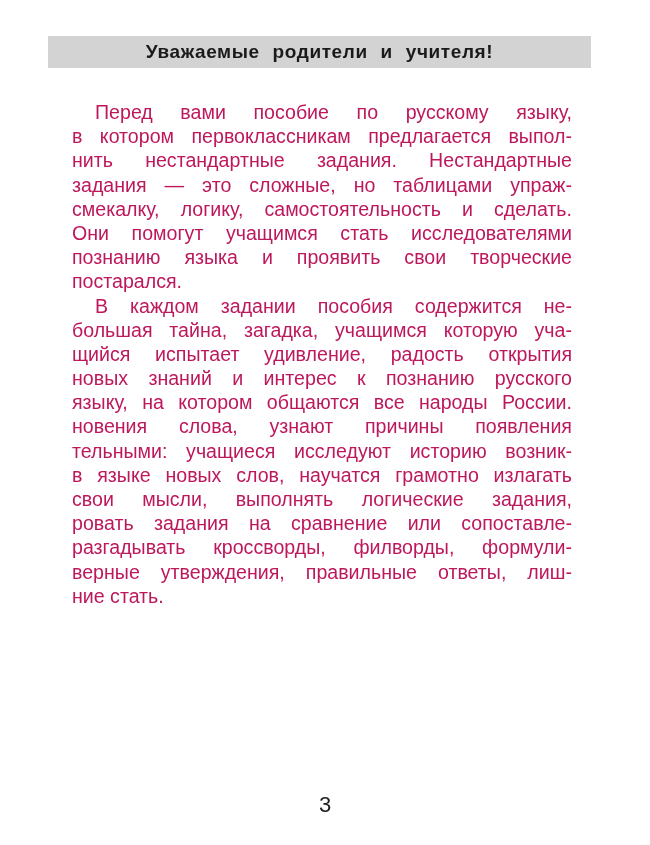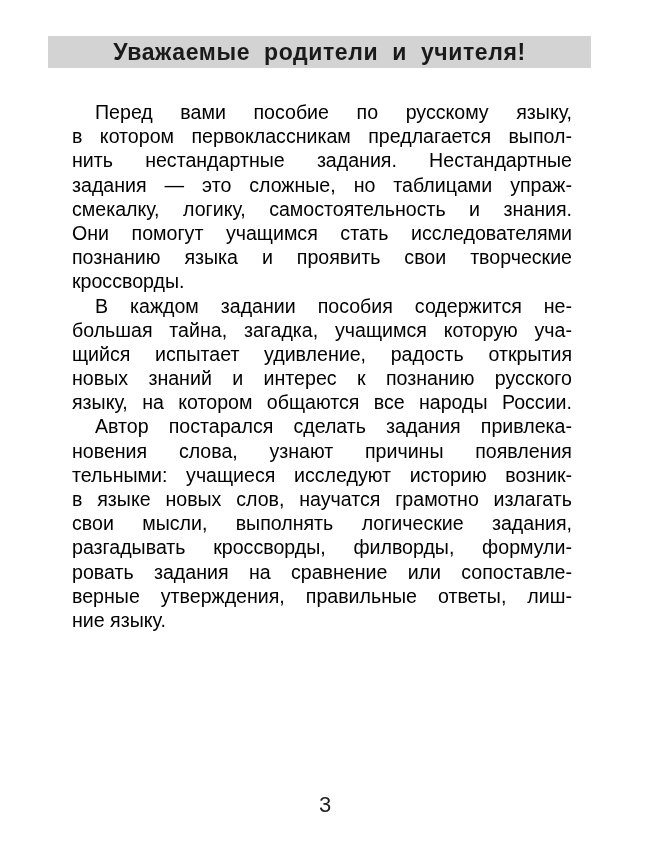--- a/index.html
+++ b/index.html
@@ -22,41 +22,41 @@
       width: 543px;
       height: 32px;
       background: #d3d3d3;
       display: flex;
       align-items: center;
       justify-content: center;
     }
     .header-title {
       font-family: "Liberation Sans", "DejaVu Sans", sans-serif;
       font-weight: bold;
-      font-size: 23px;
+      font-size: 19px;
       letter-spacing: 0.6px;
       word-spacing: 7px;
       color: #1a1a1a;
       white-space: nowrap;
     }
     .body-text {
       position: absolute;
       left: 72px;
       top: 100px;
       width: 500px;
     }
     .line {
       display: block;
       height: 24.2px;
       line-height: 24.2px;
       font-size: 19.6px;
       white-space: nowrap;
       text-align: justify;
       text-align-last: justify;
-      color: #000000;
+      color: #be185d;
     }
     .line.indent {
       padding-left: 23px;
     }
     .line.last {
       text-align-last: left;
     }
     .page-number {
       position: absolute;
       left: 0;
@@ -73,38 +73,37 @@
 <div class="header-bar">
   <span class="header-title">Уважаемые родители и учителя!</span>
 </div>
 
 <div class="body-text">
   <div>
     <span class="line indent">Перед вами пособие по русскому языку,</span>
     <span class="line">в котором первоклассникам предлагается выпол-</span>
     <span class="line">нить нестандартные задания. Нестандартные</span>
     <span class="line">задания — это сложные, но таблицами упраж-</span>
-    <span class="line">смекалку, логику, самостоятельность и знания.</span>
+    <span class="line">смекалку, логику, самостоятельность и сделать.</span>
     <span class="line">Они помогут учащимся стать исследователями</span>
     <span class="line">познанию языка и проявить свои творческие</span>
-    <span class="line last">кроссворды.</span>
+    <span class="line last">постарался.</span>
   </div>
   <div>
     <span class="line indent">В каждом задании пособия содержится не-</span>
     <span class="line">большая тайна, загадка, учащимся которую уча-</span>
     <span class="line">щийся испытает удивление, радость открытия</span>
     <span class="line">новых знаний и интерес к познанию русского</span>
     <span class="line">языку, на котором общаются все народы России.</span>
   </div>
   <div>
-    <span class="line indent">Автор постарался сделать задания привлека-</span>
     <span class="line">новения слова, узнают причины появления</span>
     <span class="line">тельными: учащиеся исследуют историю возник-</span>
     <span class="line">в языке новых слов, научатся грамотно излагать</span>
     <span class="line">свои мысли, выполнять логические задания,</span>
+    <span class="line">ровать задания на сравнение или сопоставле-</span>
     <span class="line">разгадывать кроссворды, филворды, формули-</span>
-    <span class="line">ровать задания на сравнение или сопоставле-</span>
     <span class="line">верные утверждения, правильные ответы, лиш-</span>
-    <span class="line last">ние языку.</span>
+    <span class="line last">ние стать.</span>
   </div>
 </div>
 
 <div class="page-number">3</div>
 
 </body></html>

